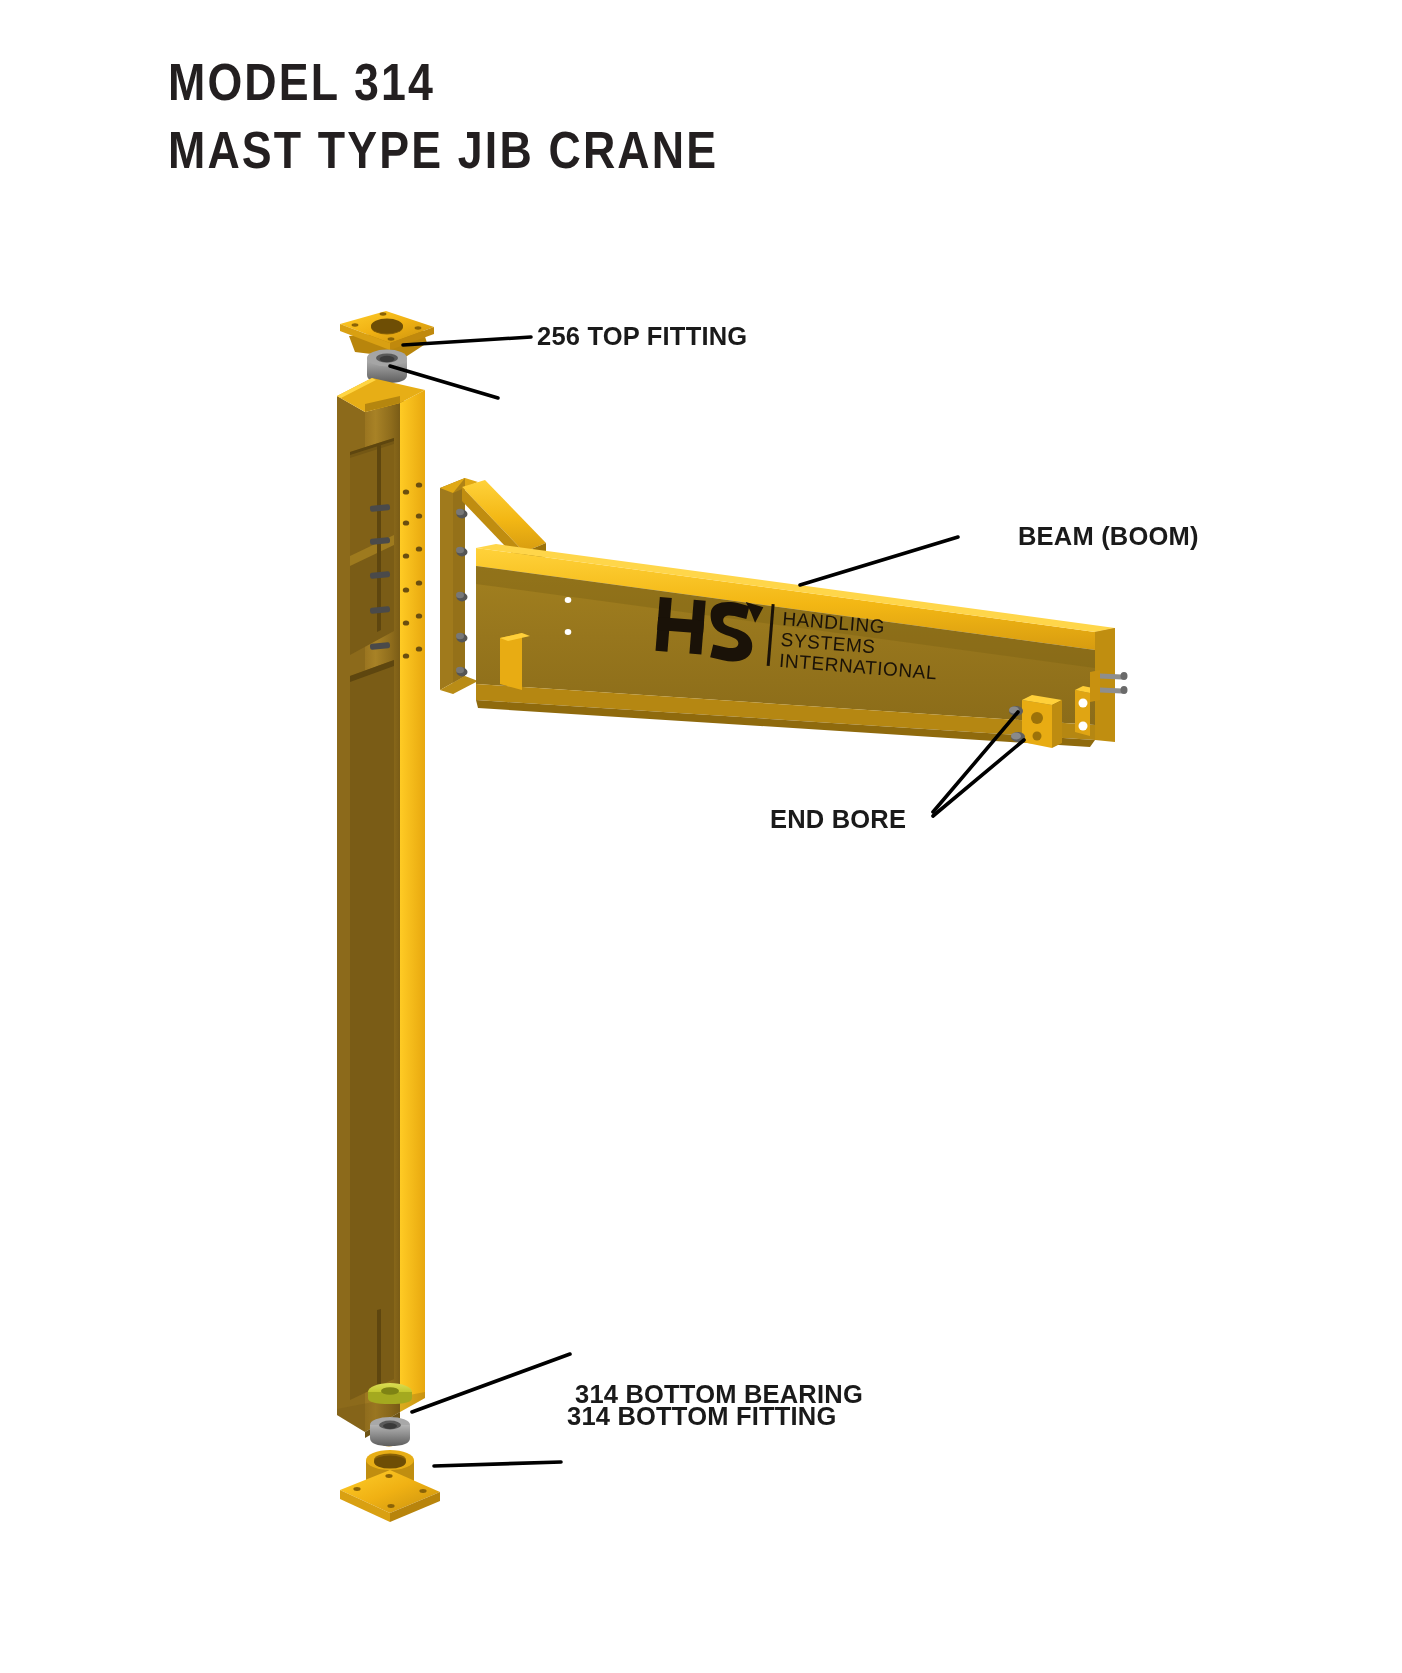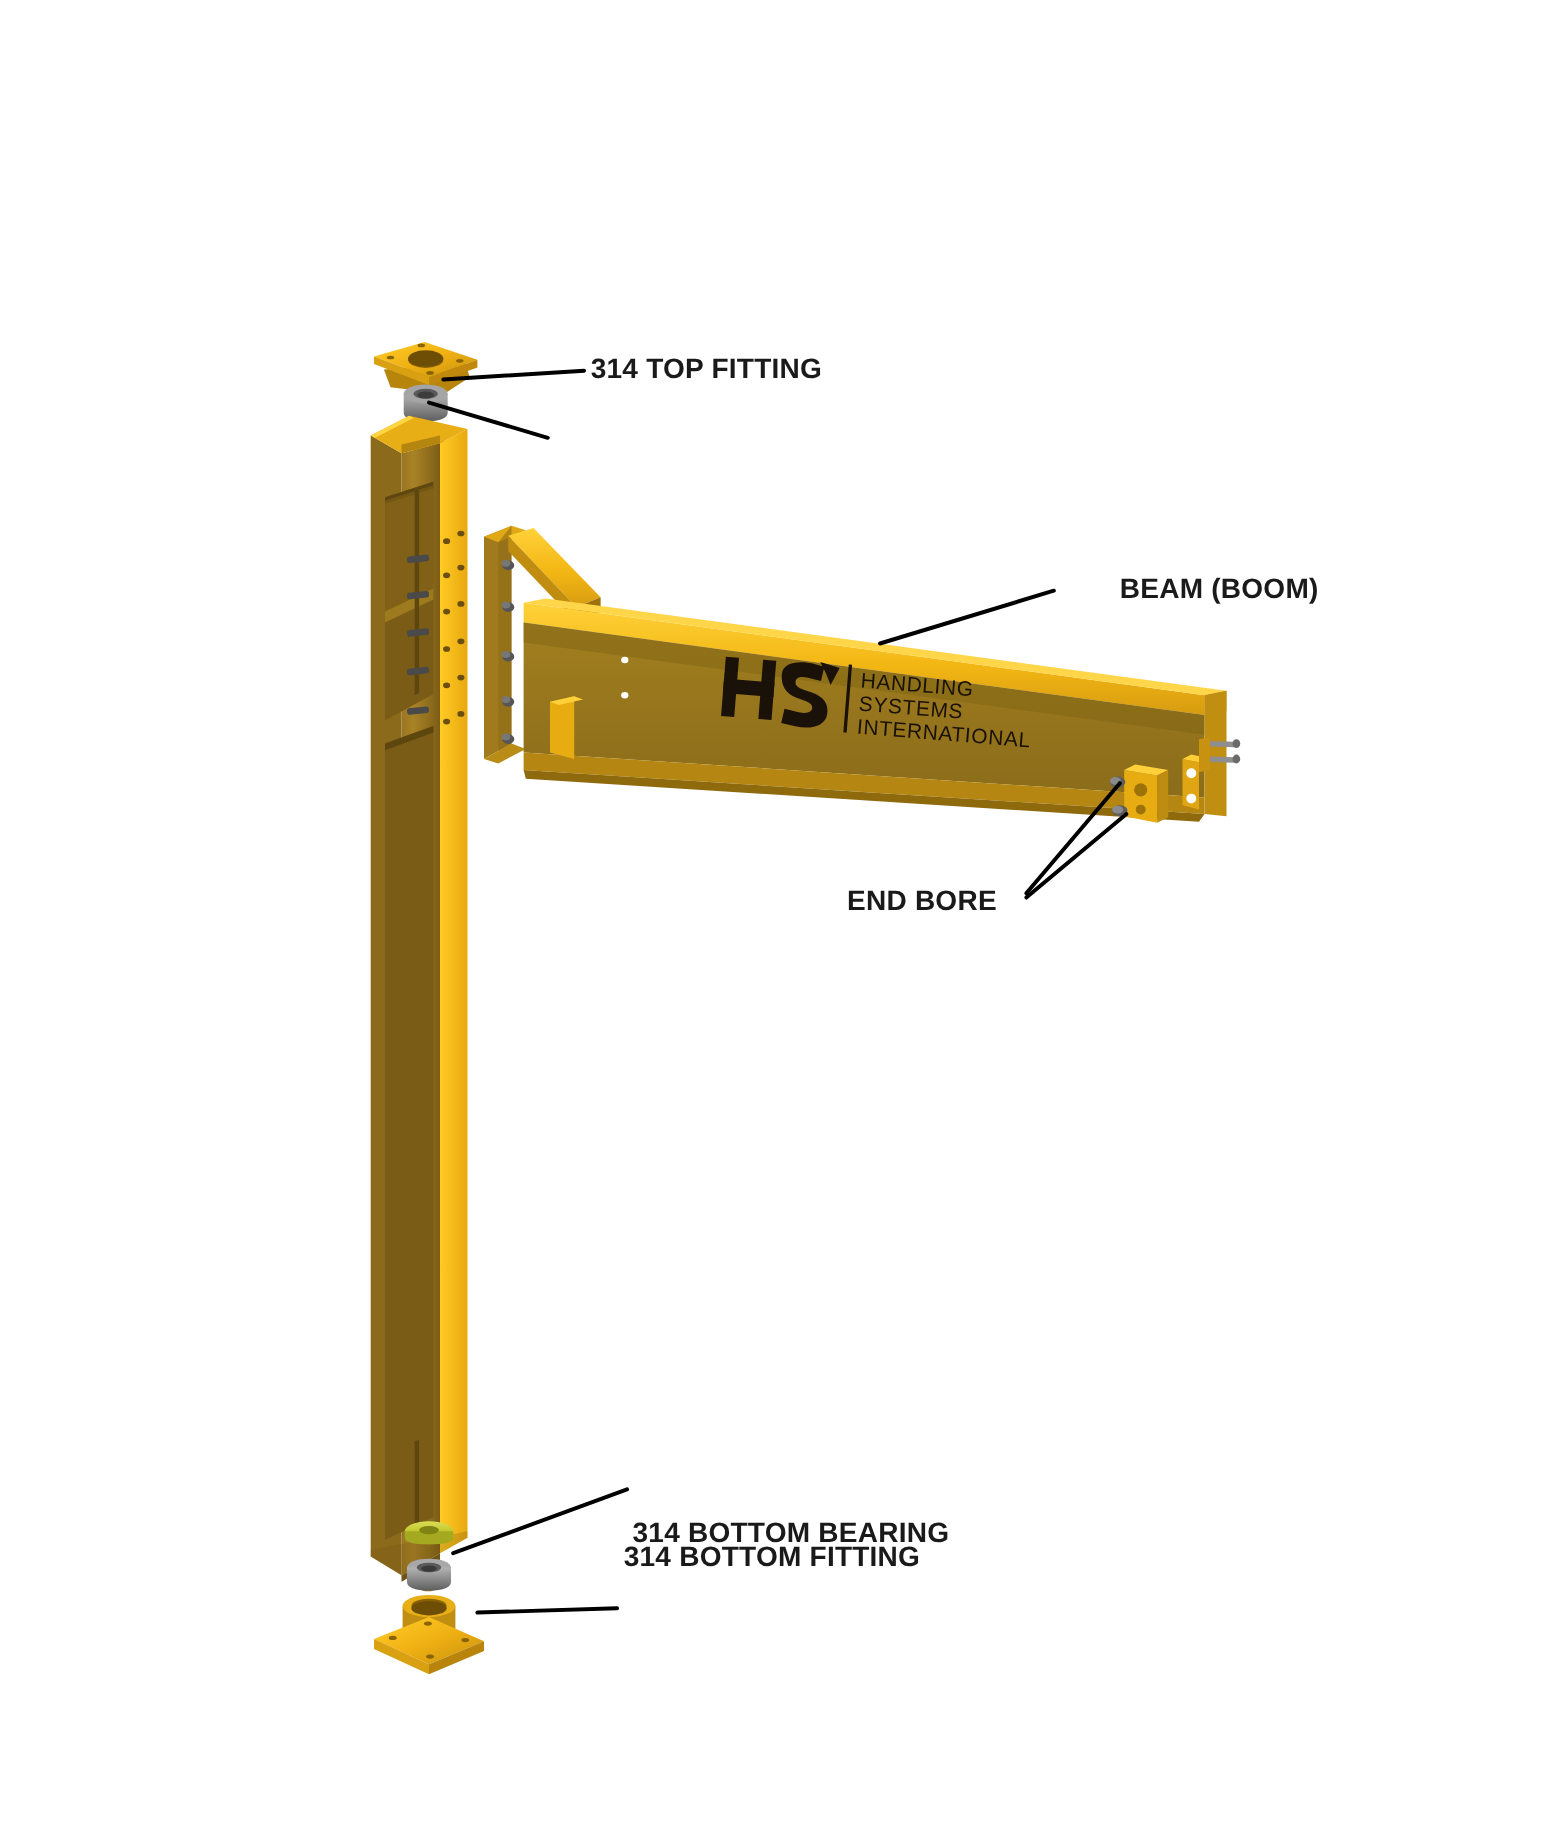--- a/index.html
+++ b/index.html
@@ -53,20 +53,24 @@
     left: 0; top: 0;
     width: 1402px;
     height: 1673px;
   }
 </style>
 </head>
 <body>
 
 <div id="stage">
 
+  <div class="title-block">
+    <div class="title-line">MODEL 314</div>
+    <div class="title-line">MAST TYPE JIB CRANE</div>
+  </div>
 
   <svg id="art" viewBox="0 0 1402 1673">
     <defs>
       <linearGradient id="gFaceV" x1="0" y1="0" x2="1" y2="0">
         <stop offset="0" stop-color="#9A7520"></stop>
         <stop offset="0.30" stop-color="#A88226"></stop>
         <stop offset="0.75" stop-color="#8E6C1C"></stop>
         <stop offset="1" stop-color="#7A5C16"></stop>
       </linearGradient>
       <linearGradient id="gFaceBeam" x1="0" y1="0" x2="0" y2="1">
@@ -309,19 +313,19 @@
       <line x1="403" y1="345" x2="531" y2="337" stroke-width="3.6"></line>
       <line x1="390" y1="366" x2="498" y2="398" stroke-width="3.6"></line>
       <line x1="800" y1="585" x2="958" y2="537" stroke-width="3.6"></line>
       <line x1="1018" y1="712" x2="933" y2="812" stroke-width="3.6"></line>
       <line x1="1024" y1="740" x2="933" y2="816" stroke-width="3.6"></line>
       <line x1="412" y1="1412" x2="570" y2="1354" stroke-width="3.6"></line>
       <line x1="434" y1="1466" x2="561" y2="1462" stroke-width="3.6"></line>
     </g>
   </svg>
 
-  <div class="callout" style="left:537px; top:322px;">314 TOP FITTING</div>
+  <div class="callout" style="left:537px; top:322px;">256 TOP FITTING</div>
   <div class="callout" style="left:1018px; top:522px;">BEAM (BOOM)</div>
   <div class="callout" style="left:770px; top:805px;">END BORE</div>
   <div class="callout" style="left:575px; top:1380px;">314 BOTTOM BEARING</div>
   <div class="callout" style="left:567px; top:1402px;">314 BOTTOM FITTING</div>
 
 </div>
 
 </body></html>

